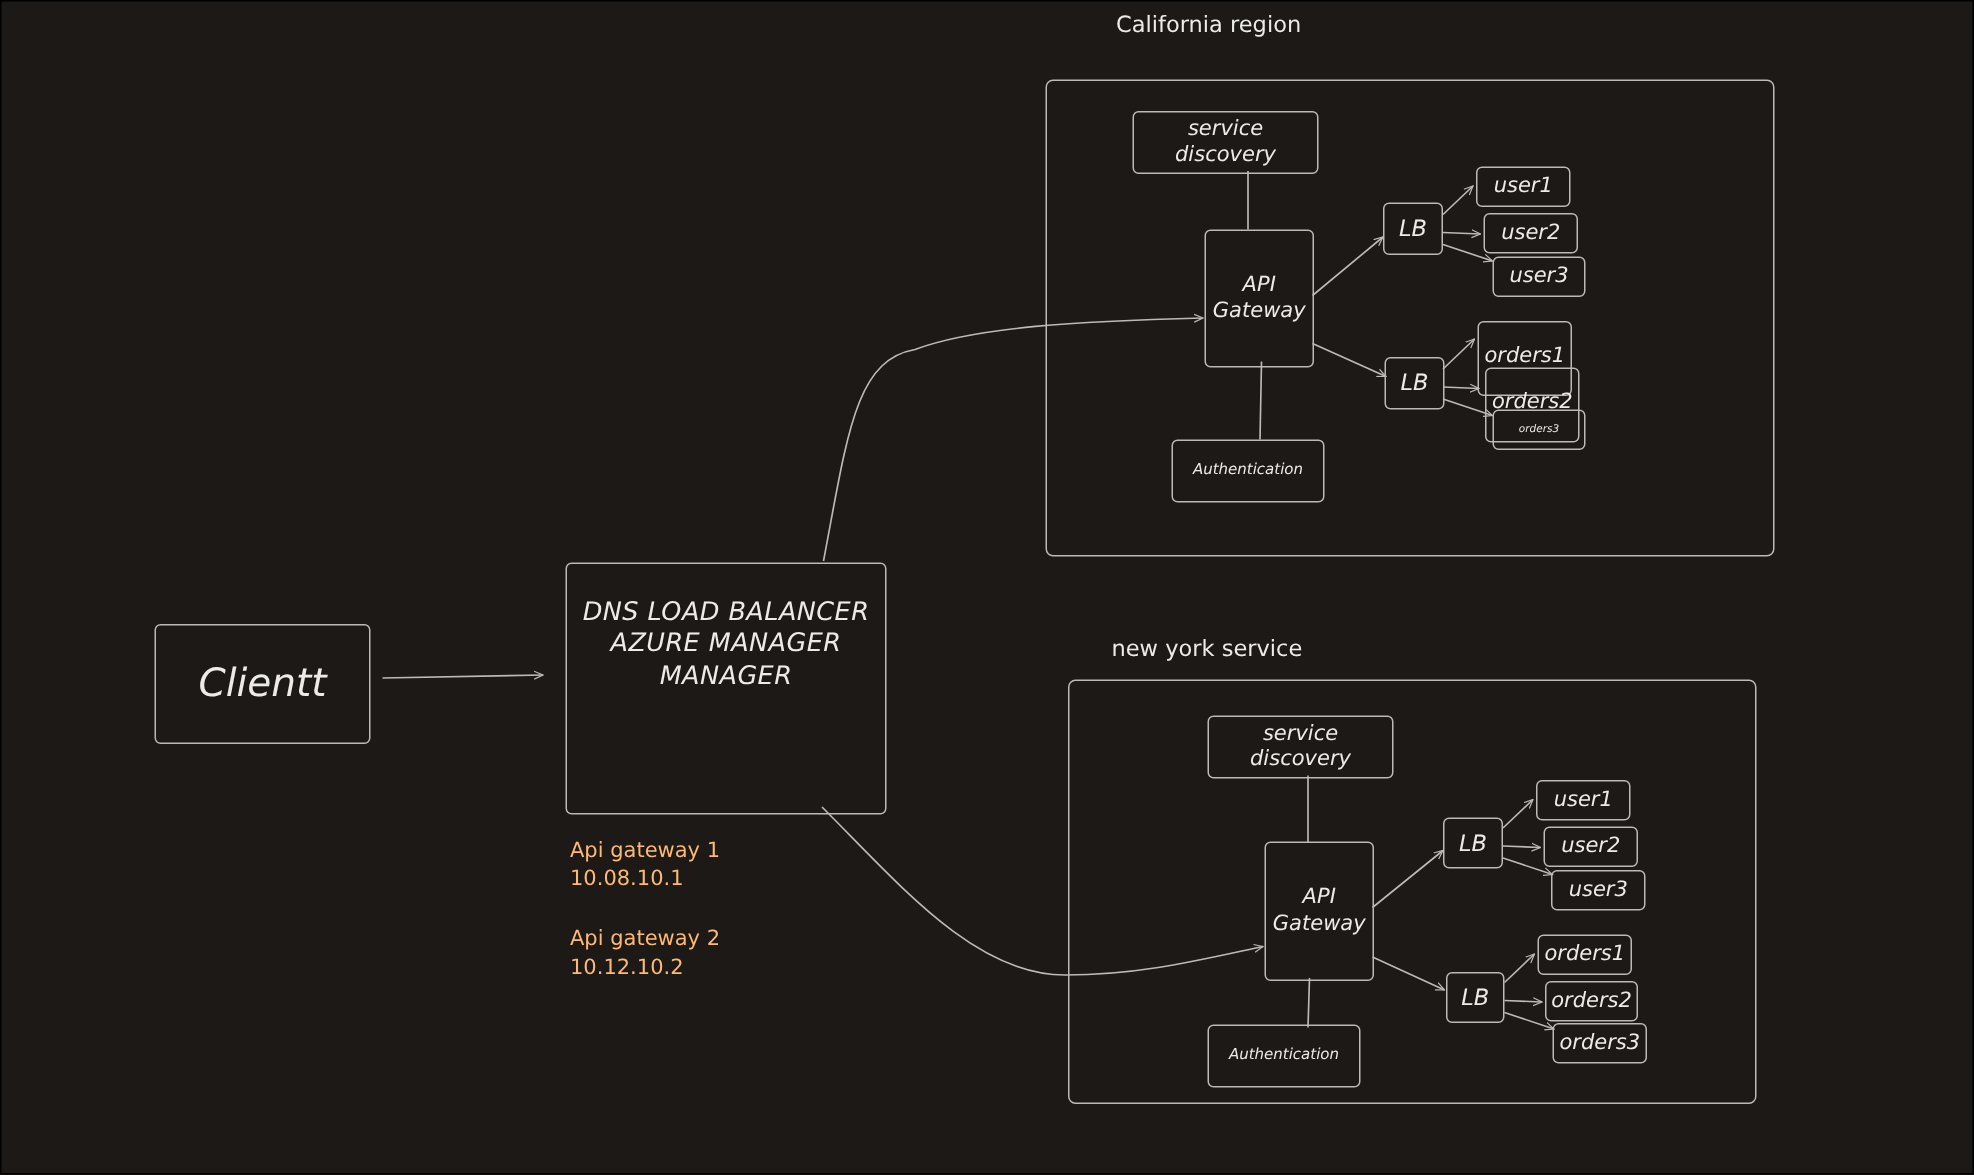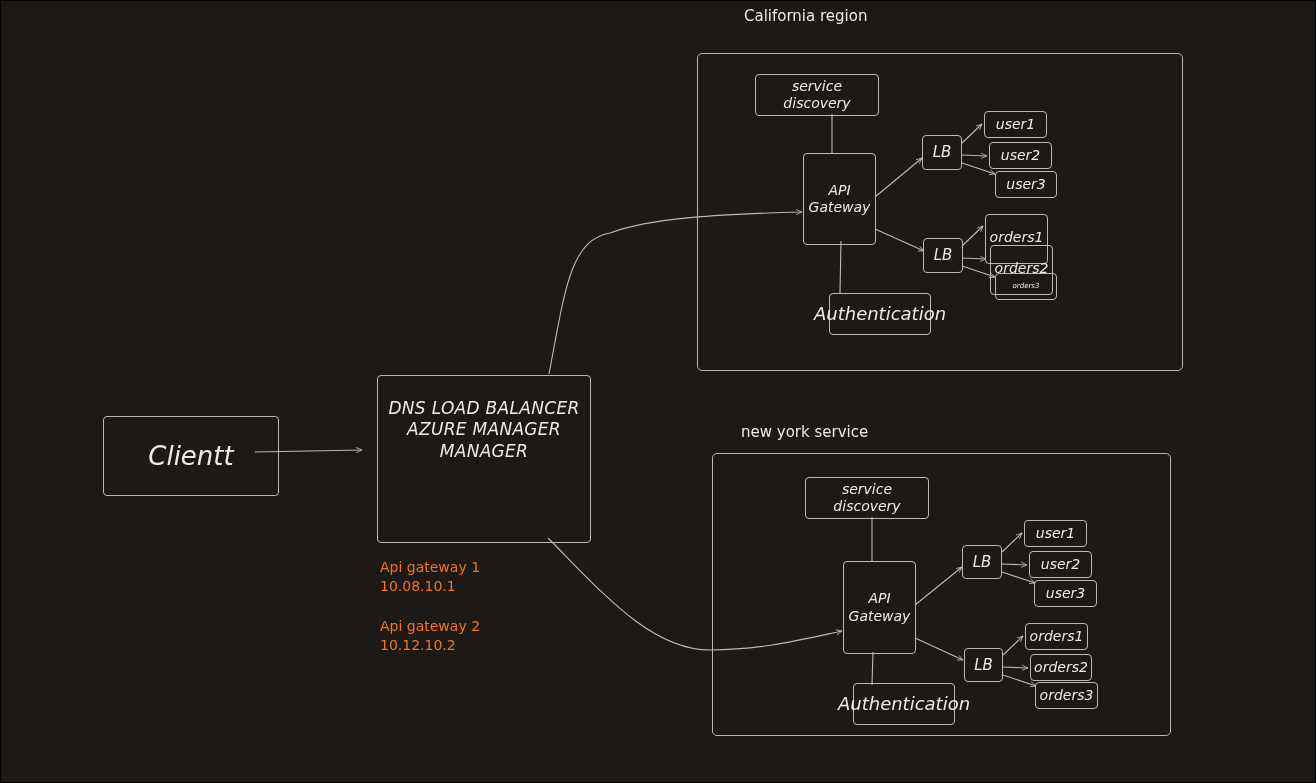--- a/index.html
+++ b/index.html
@@ -19,25 +19,25 @@
   .box {
     position: absolute; box-sizing: border-box;
     border: 1.3px solid #bdbab6; border-radius: 4px;
     display: flex; align-items: center; justify-content: center;
     text-align: center; color: #ecebe8; line-height: 1.25; font-style: italic;
   }
   .region { position: absolute; box-sizing: border-box; border: 1.3px solid #bdbab6; border-radius: 5px; }
   .label { position: absolute; color: #ecebe8; white-space: nowrap; }
   .f14 { font-size: 14px; }
   .f15 { font-size: 15px; }
-  .f12 { font-size: 18px; margin-left: 48px; }
+  .f12 { font-size: 10px; }
   .f7 { font-size: 7px; }
   .f26 { font-size: 26px; }
   .f17 { font-size: 17px; letter-spacing: 0.3px; }
-  .notes { position: absolute; font-size: 14px; line-height: 19px; color: #f97316; }
+  .notes { position: absolute; font-size: 14px; line-height: 19px; color: #fdba74; }
 </style>
 </head>
 <body>
 
 <div id="canvas"></div>
 
 <svg id="links" xmlns="http://www.w3.org/2000/svg">
   <defs>
     <marker id="arr" viewBox="0 0 10 10" refX="9" refY="5" markerWidth="6" markerHeight="6" orient="auto-start-reverse">
       <path d="M0,1 L9,5 L0,9" style="stroke:#bdbab6;stroke-width:1.2;fill:none"></path>
@@ -66,21 +66,21 @@
   <line x1="915" y1="605" x2="962" y2="567" marker-end="url(#arr)"></line>
   <line x1="915" y1="638" x2="963" y2="660" marker-end="url(#arr)"></line>
   <line x1="1002" y1="552" x2="1022" y2="533" marker-end="url(#arr)"></line>
   <line x1="1002" y1="564" x2="1027" y2="565" marker-end="url(#arr)"></line>
   <line x1="1002" y1="572" x2="1035" y2="583" marker-end="url(#arr)"></line>
   <line x1="1003" y1="655" x2="1023" y2="636" marker-end="url(#arr)"></line>
   <line x1="1003" y1="667" x2="1028" y2="668" marker-end="url(#arr)"></line>
   <line x1="1003" y1="675" x2="1036" y2="686" marker-end="url(#arr)"></line>
 </svg>
 
-<div class="box f26" style="left:103px;top:416px;width:176px;height:80px;">
+<div class="box f26" style="left:103px;top:416px;width:144px;height:80px;">
   <span>Clientt</span>
 </div>
 
 <div class="box f17" style="left:377px;top:375px;width:214px;height:168px;align-items:flex-start;padding-top:22px;">
   <div>
     <div>DNS LOAD BALANCER</div>
     <div>AZURE MANAGER</div>
     <div>MANAGER</div>
   </div>
 </div>

